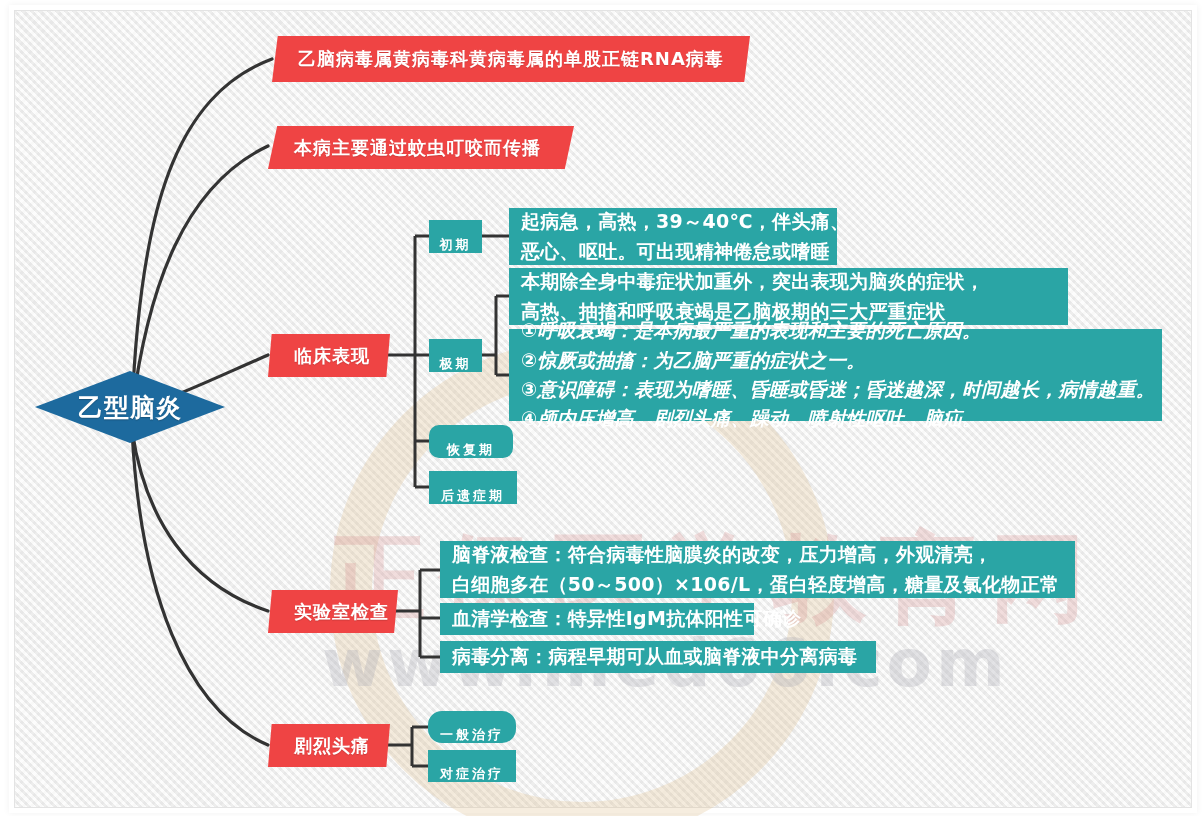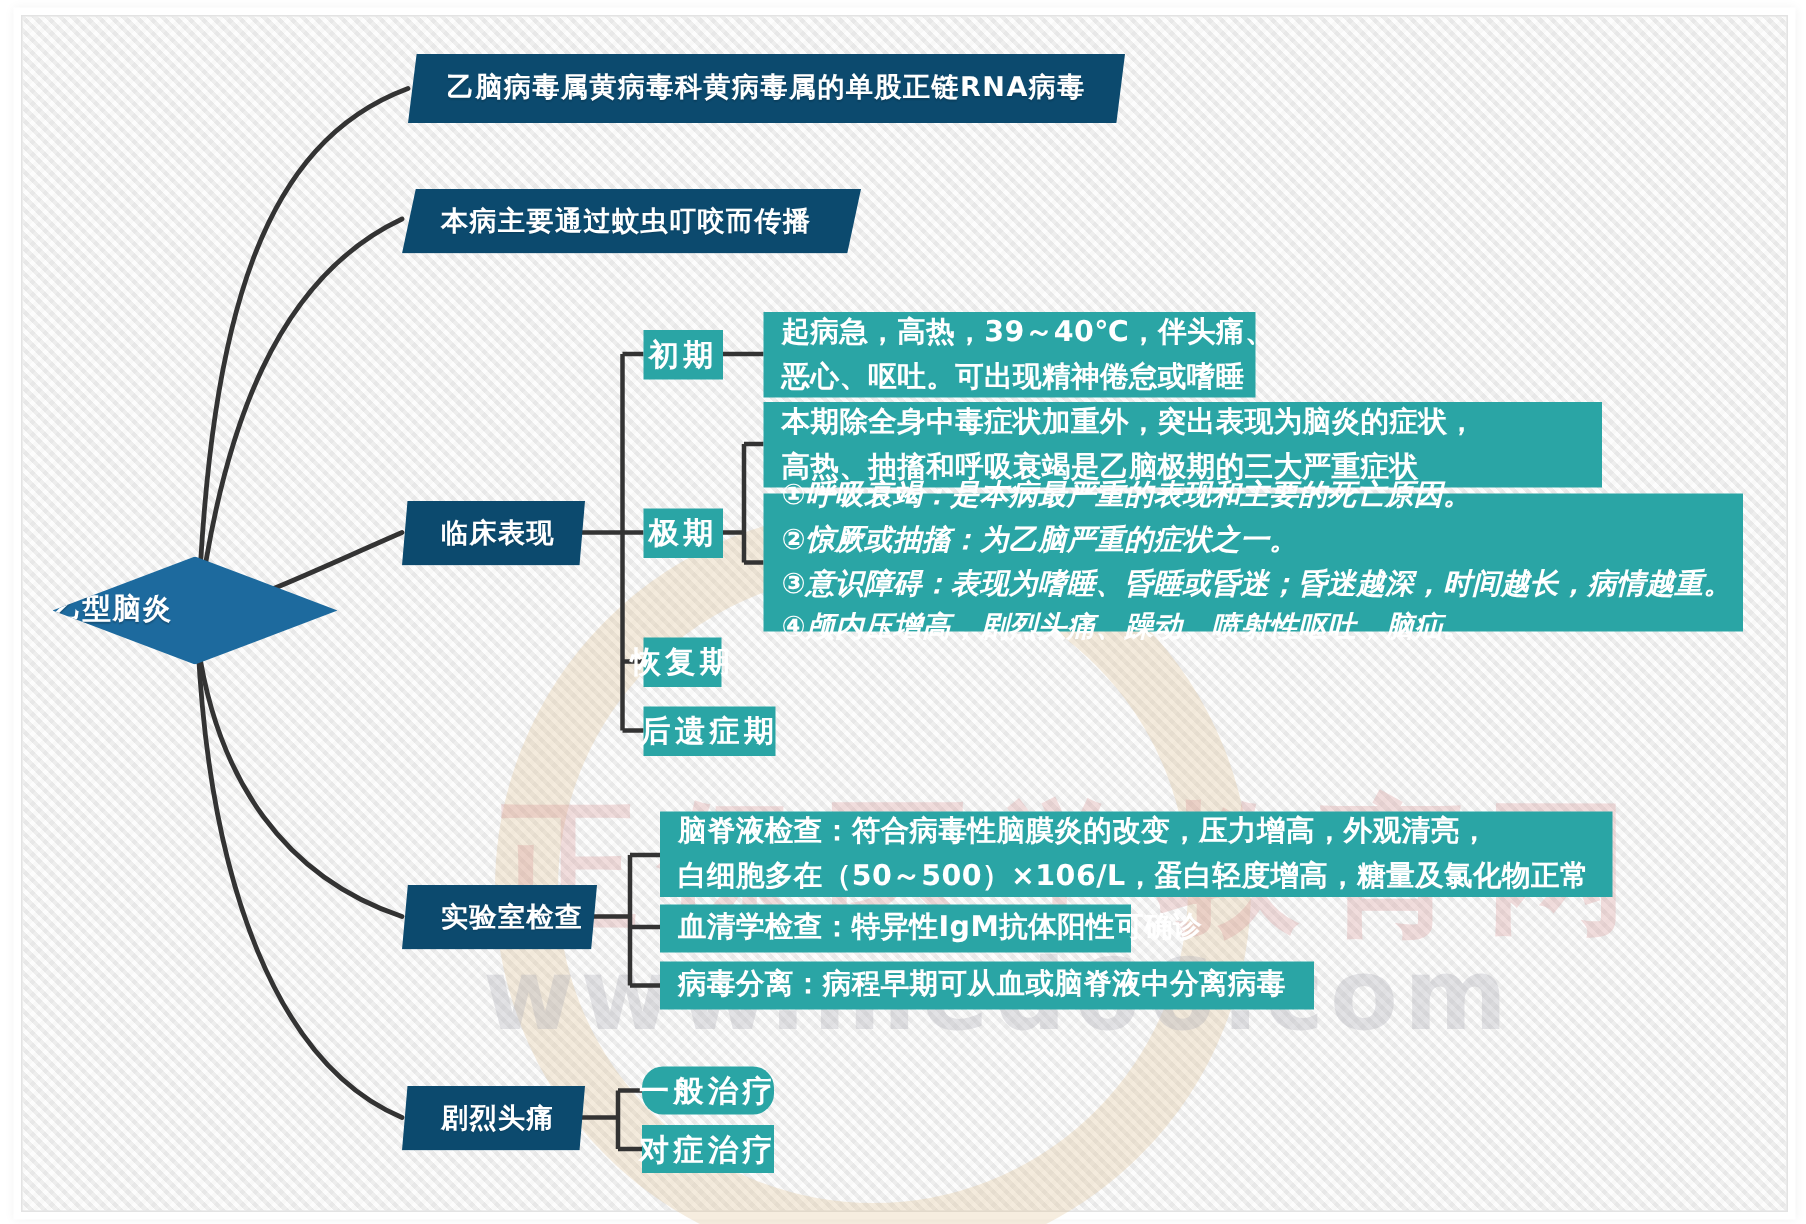--- a/index.html
+++ b/index.html
@@ -75,52 +75,53 @@
     align-items: center;
     line-height: 1.32;
     white-space: pre;
   }
   
   #root-node {
     left: 35px; top: 371px;
     width: 190px; height: 72px;
     background: #1d6a9e;
     clip-path: polygon(50% 0, 100% 50%, 50% 100%, 0 50%);
-    justify-content: flex-start;
-    font-size: 19px;
+    justify-content: center;
+    font-size: 25px;
     font-weight: bold;
     letter-spacing: 1px;
     text-shadow: 0 1px 1px rgba(0,0,0,0.22);
   }
   
   .pink {
-    background: #0c4a6e;
+    background: #ef4444;
     color: #ffffff;
     font-weight: bold;
     font-size: 18px;
     letter-spacing: 1px;
     padding: 0 22px 0 26px;
     clip-path: polygon(3.0% 0, 100% 0, 97.0% 100%, 0 100%);
     text-shadow: 0 1px 1px rgba(0,0,0,0.14);
   }
   .pink.wide  { clip-path: polygon(1.2% 0, 100% 0, 98.8% 100%, 0 100%); }
   
   .teal {
     background: #2aa5a5;
     color: #ffffff;
     font-weight: bold;
     font-size: 16px;
     padding: 0 12px;
     letter-spacing: 0.5px;
   }
   .teal.small {
     justify-content: center;
-    font-size: 20px;
+    font-size: 13px;
     letter-spacing: 3px;
     padding: 0 10px;
+    align-items: flex-end;
   }
   .teal.multi {
     align-items: center;
     font-size: 19px;
     letter-spacing: 0.3px;
     line-height: 1.55;
   }
 </style>
 </head>
 <body>
@@ -198,21 +199,21 @@
   </div>
 
   <div class="node teal small" style="left:429px; top:220px; width:53px; height:33px;">
     <span>初期</span>
   </div>
 
   <div class="node teal small" style="left:429px; top:339px; width:53px; height:33px;">
     <span>极期</span>
   </div>
 
-  <div class="node teal small" style="left:429px; top:425px; width:52px; height:33px;">
+  <div class="node teal small" style="left:429px; top:425px; width:84px; height:33px;border-radius:10px;">
     <span>恢复期</span>
   </div>
 
   <div class="node teal small" style="left:429px; top:471px; width:88px; height:33px;">
     <span>后遗症期</span>
   </div>
 
   <div class="node teal multi" style="left:509px; top:208px; width:328px; height:57px;">
     <span>起病急，高热，39～40℃，伴头痛、
 恶心、呕吐。可出现精神倦怠或嗜睡</span>

